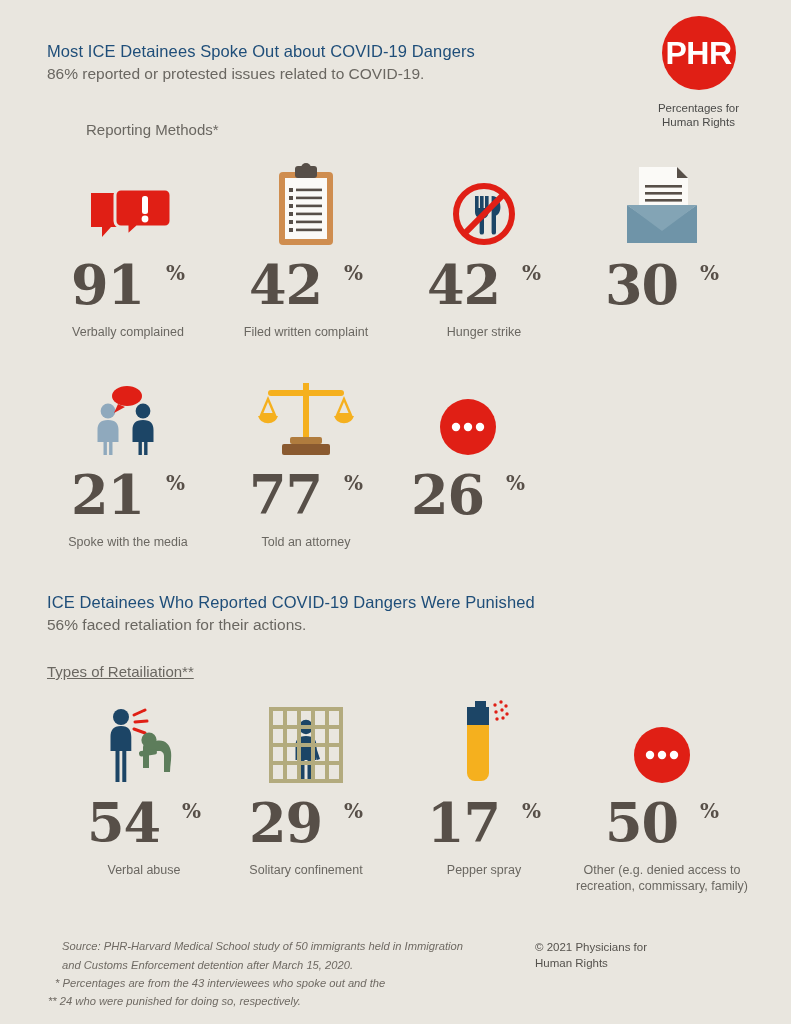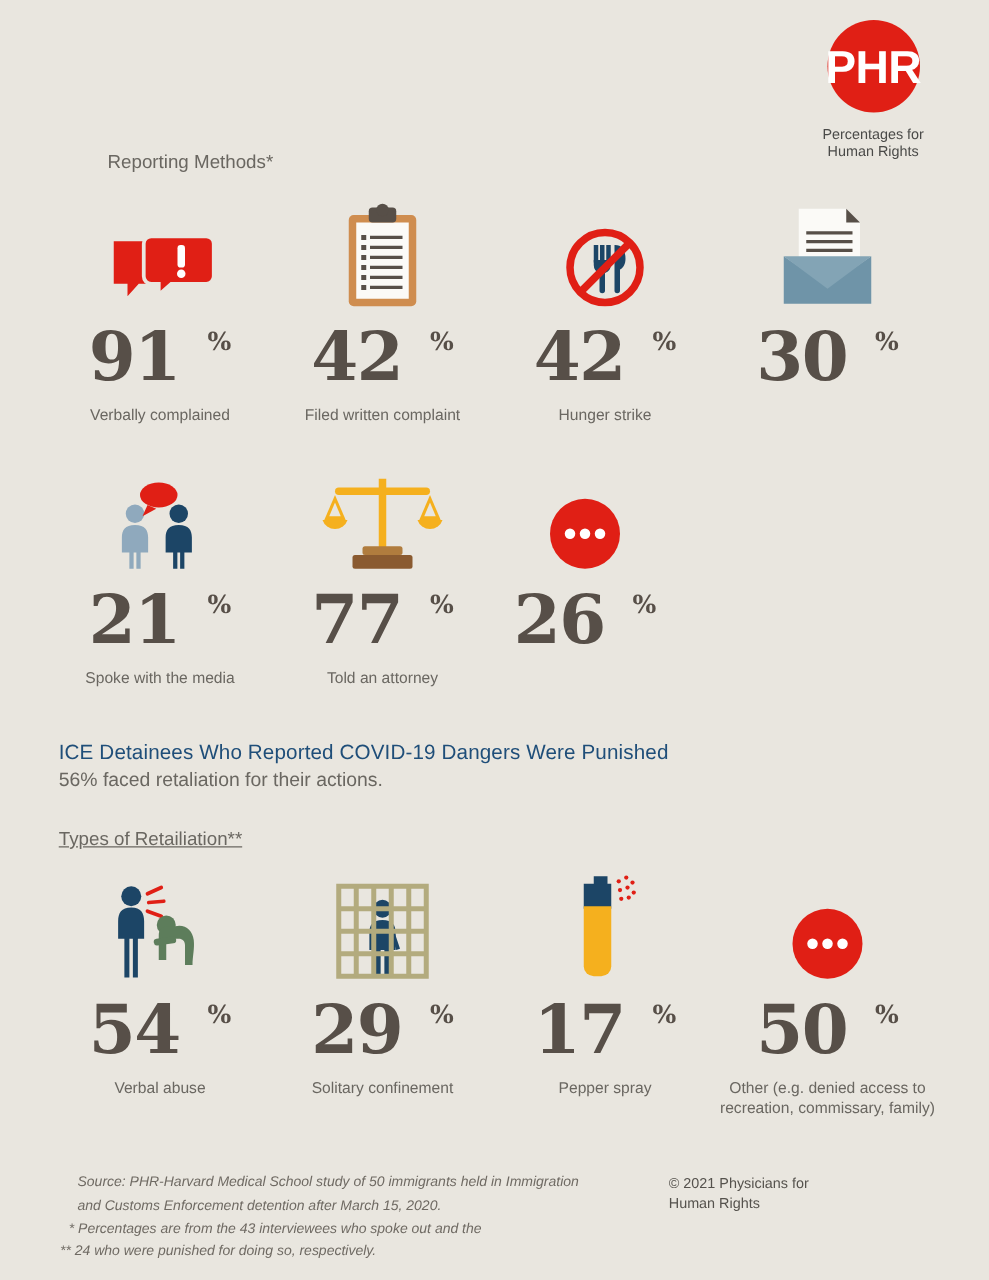--- a/index.html
+++ b/index.html
@@ -31,21 +31,21 @@
     border-radius: 50%;
     background: #e01f15;
     margin: 0 auto;
     display: flex;
     align-items: center;
     justify-content: center;
   }
   .logo-circle span {
     color: #ffffff;
     font-weight: bold;
-    font-size: 37px;
+    font-size: 32px;
     letter-spacing: -0.5px;
     line-height: 1;
   }
   .logo-sub {
     margin-top: 11px;
     font-size: 11.5px;
     color: #4a4a48;
     line-height: 1.25;
   }
 
@@ -147,20 +147,24 @@
   <div class="logo-block">
     <div class="logo-circle">
       <span>PHR</span>
     </div>
     <div class="logo-sub">
       <div>Percentages for</div>
       <div>Human Rights</div>
     </div>
   </div>
 
+  <div class="sec-head" style="top:42px;">
+    <div class="sec-title">Most ICE Detainees Spoke Out about COVID-19 Dangers</div>
+    <div class="sec-sub">86% reported or protested issues related to COVID-19.</div>
+  </div>
   <div class="grp-label" style="top:121px;margin-left:39px;">Reporting Methods*</div>
 
   <div class="cell" style="left:48px; top:155px; width:160px;">
     <div class="icon-box">
       <svg width="86" height="60" viewBox="0 0 86 60">
         <path d="M6 6 h46 v34 h-26 l-9 10 v-10 h-11 z" fill="#e01f15"></path>
         <path d="M36 2 h44 a6 6 0 0 1 6 6 v26 a6 6 0 0 1 -6 6 h-28 l-10 9 v-9 h-6 a6 6 0 0 1 -6 -6 v-26 a6 6 0 0 1 6 -6 z" fill="#e01f15" stroke="#e9e6df" stroke-width="3"></path>
         <rect x="57" y="9" width="6" height="18" rx="2.5" fill="#ffffff"></rect>
         <circle cx="60" cy="32" r="3.4" fill="#ffffff"></circle>
       </svg>
@@ -313,21 +317,21 @@
       <span class="pct">%</span>
     </div>
   </div>
 
   <div class="sec-head" style="top:593px;">
     <div class="sec-title">ICE Detainees Who Reported COVID-19 Dangers Were Punished</div>
     <div class="sec-sub">56% faced retaliation for their actions.</div>
   </div>
   <div class="grp-label" style="top:663px;text-decoration:underline;">Types of Retailiation**</div>
 
-  <div class="cell" style="left:48px; top:693px; width:160px;">
+  <div class="cell" style="left:64px; top:693px; width:160px;">
     <div class="icon-box">
       <svg width="86" height="80" viewBox="0 0 86 80">
         <g fill="#1c4566">
           <circle cx="20" cy="12" r="8"></circle>
           <path d="M20 21 c-8 0 -10.5 4.5 -10.5 11 v14 h5 v31 h4 v-31 h2.8 v31 h4 v-31 h5 v-14 c0 -6.5 -2.5 -11 -10.3 -11 z"></path>
         </g>
         <g stroke="#e01f15" stroke-width="3" stroke-linecap="round">
           <line x1="33" y1="10" x2="44" y2="5"></line>
           <line x1="34" y1="17" x2="46" y2="16"></line>
           <line x1="33" y1="24" x2="44" y2="28"></line>

